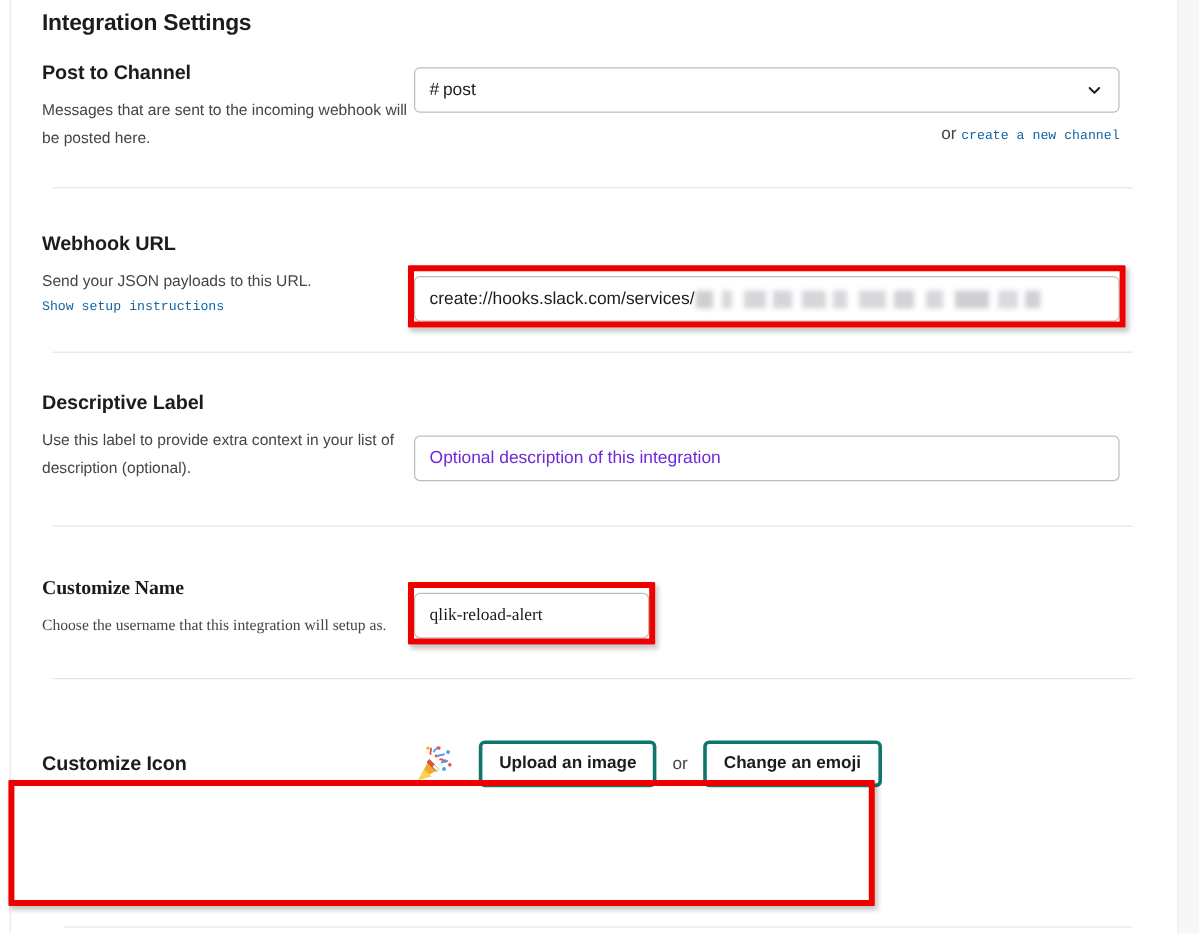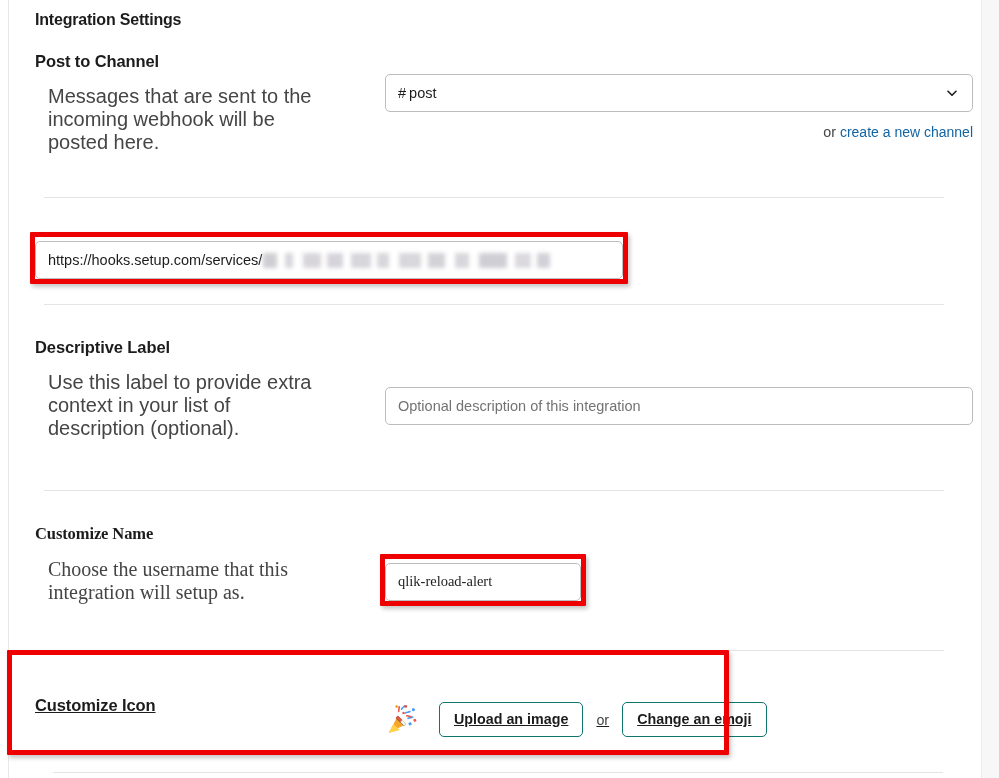--- a/index.html
+++ b/index.html
@@ -47,64 +47,64 @@
     top: 0;
     left: 9px;
     width: 972px;
     height: 778px;
     box-sizing: border-box;
     padding: 0 28px 0 26px;
   }
 
   
   .page-title {
-    font-size: 16px;
+    font-size: 19px;
     font-weight: bold;
     letter-spacing: -0.2px;
     color: #1d1c1d;
     margin: 0;
     padding-top: 6px;
     line-height: 28px;
   }
   .section {
     position: relative;
     display: flex;
-    align-items: center;
-    gap: 40px;
+    align-items: flex-end;
   }
   .sec-left {
     width: 310px;
     flex: 0 0 310px;
     padding-top: 2px;
   }
   .sec-right {
     flex: 1 1 auto;
     position: relative;
     padding-top: 2px;
   }
   h3.sec-title {
     font-size: 16.5px;
     font-weight: bold;
     color: #1d1c1d;
     margin: 0 0 8px 0;
     line-height: 22px;
     letter-spacing: -0.1px;
   }
   p.sec-desc {
-    font-size: 20px;
+    font-size: 13px;
     line-height: 23px;
     color: #454545;
-    margin: 13px;
+    margin: 0;
   }
   a.link {
     color: #1264a3;
     text-decoration: none;
-    font-size: 14px;
+    font-size: 11px;
     line-height: 23px;
     cursor: pointer;
+    font-family: Liberation Mono, monospace;
   }
 
   .divider {
     height: 1px;
     background: #e4e4e6;
     margin: 0 9px 0 9px;
   }
 
   
   .field {
@@ -124,21 +124,21 @@
   .field.select { padding-right: 30px; }
   .field .chev {
     position: absolute;
     right: 14px;
     top: 50%;
     transform: translateY(-50%);
     width: 12px;
     height: 12px;
     display: block;
   }
-  .placeholder { color: #737373; }
+  .placeholder { color: #6d28d9; }
   .hashmark { margin-right: 3px; }
 
   .field.small {
     width: 196px;
   }
 
   .url-text {
     white-space: nowrap;
     font-size: 14.5px;
   }
@@ -193,21 +193,21 @@
     gap: 0;
   }
   .emoji-icon {
     width: 34px;
     height: 34px;
     margin-right: 20px;
     flex: 0 0 34px;
   }
   .btn {
     box-sizing: border-box;
-    border: 1px solid #0f766e;
+    border: 3px solid #0f766e;
     border-radius: 5px;
     background: #ffffff;
     font-family: "Liberation Sans", sans-serif;
     font-size: 14.3px;
     font-weight: bold;
     color: #1d1c1d;
     padding: 8px 14px;
     line-height: 17px;
     cursor: pointer;
   }
@@ -244,23 +244,28 @@
         </div>
         <div class="links-right">
           <span>or </span><a class="link">create a new channel</a>
         </div>
       </div>
     </div>
 
     <div class="divider" style="margin-top:30px;"></div>
 
     <div class="section" style="margin-top:33px;">
+      <div class="sec-left">
+        <h3 class="sec-title">Webhook URL</h3>
+        <p class="sec-desc">Send your JSON payloads to this URL.</p>
+        <a class="link">Show setup instructions</a>
+      </div>
       <div class="sec-right">
         <div class="field" style="margin-top:8px;">
-          <span class="url-text">https://hooks.setup.com/services/</span>
+          <span class="url-text">create://hooks.slack.com/services/</span>
             <span class="blur-blob"></span>
         </div>
         <div class="redbox" style="left:-5px; top:1px; width:598px; height:52px;"></div>
       </div>
     </div>
 
     <div class="divider" style="margin-top:25px;"></div>
 
     <div class="section" style="margin-top:29px;">
       <div class="sec-left">
@@ -284,21 +289,21 @@
       <div class="sec-right">
         <div class="field small" style="margin-top:23px;">
           <span>qlik-reload-alert</span>
         </div>
         <div class="redbox" style="left:-5px; top:16px; width:206px; height:52px;"></div>
       </div>
     </div>
 
     <div class="divider" style="margin-top:33px;"></div>
 
-    <div class="section" style="margin-top:27px;text-decoration:underline;">
+    <div class="section" style="margin-top:27px;">
       <div class="sec-left">
         <h3 class="sec-title">Customize Icon</h3>
       </div>
       <div class="sec-right">
         <div class="icon-row" style="margin-top:22px;">
           <svg class="emoji-icon" viewBox="0 0 36 36">
             <path d="M4 31.8 L13.6 13.4 L22.4 22.2 Z" fill="#f4a62a"></path>
             <path d="M4 31.8 L9.0 22.2 L15.8 28.6 Z" fill="#ffd04a"></path>
             <path d="M13.6 13.4 L22.4 22.2 L19.9 24.4 L11.3 15.8 Z" fill="#7a4a1e"></path>
             <path d="M13.6 13.4 L18.3 18.1 L16.3 20.0 L11.6 15.3 Z" fill="#e8554d"></path>

